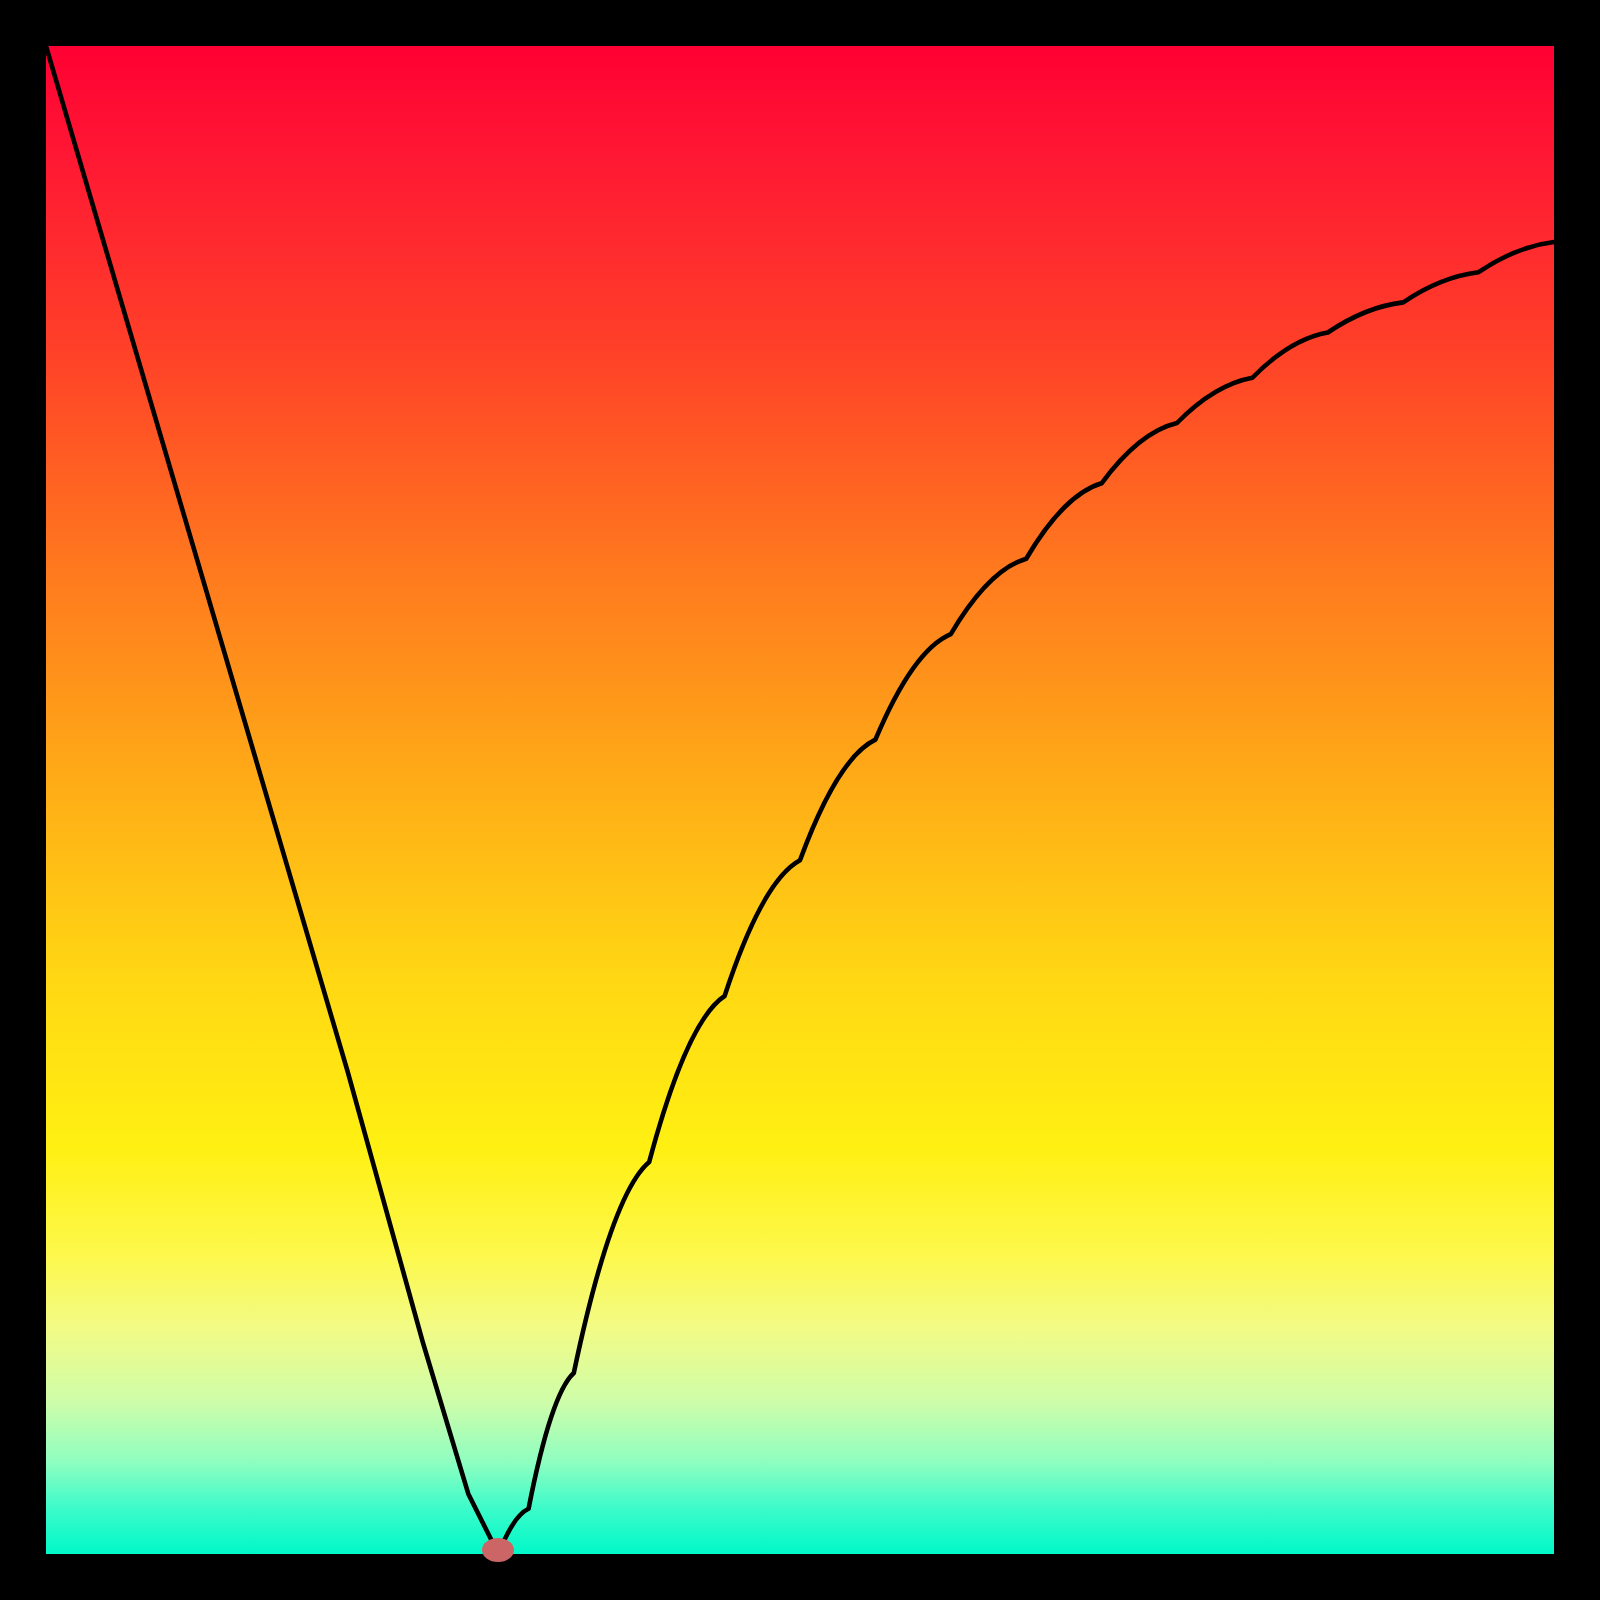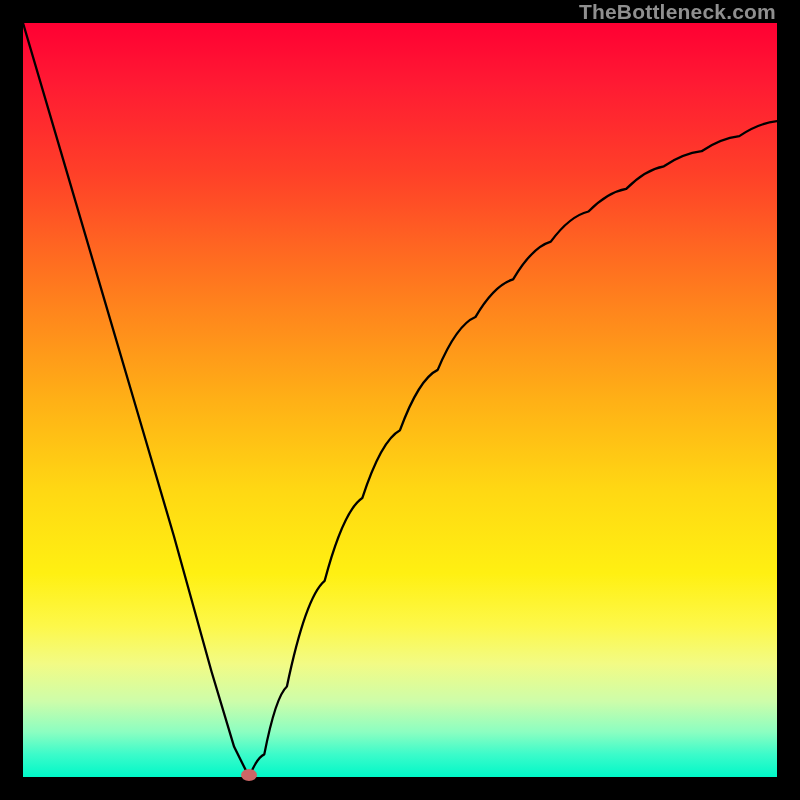--- a/index.html
+++ b/index.html
@@ -68,14 +68,13 @@
 </head>
 <body>
 
 <div class="frame">
   <div class="plot-area">
     <svg class="curve" viewBox="0 0 754 754" preserveAspectRatio="none">
       <path id="curve-path" fill="none" stroke="#000" stroke-width="2.3" stroke-linecap="round" stroke-linejoin="round" d="M 0 0 L 37.7 128.18000000000006 L 75.4 256.35999999999996 L 113.1 384.54 L 150.8 512.72 L 188.5 648.4399999999999 L 211.12000000000003 723.84 L 226.2 754 Q 233.74 734.773 241.28 731.38 Q 252.58999999999997 673.699 263.9 663.52 Q 282.75 573.794 301.6 557.96 Q 320.45000000000005 487.461 339.3 475.02 Q 358.15 417.33899999999994 377 407.15999999999997 Q 395.85 355.888 414.70000000000005 346.84 Q 433.55 301.977 452.4 294.06 Q 471.25 262.015 490.1 256.35999999999996 Q 508.95 224.31500000000005 527.8 218.66000000000008 Q 546.65 193.024 565.5 188.5 Q 584.35 169.273 603.2 165.88 Q 622.05 146.653 640.9 143.26 Q 659.75 130.44200000000006 678.6 128.18000000000006 Q 697.45 115.36200000000002 716.3 113.10000000000002 Q 735.15 100.28199999999998 754 98.01999999999998"></path>
     </svg>
     <div class="dot" id="marker-dot" style="left: 218.2px; top: 746px; background: rgb(204, 102, 102);"></div>
   </div>
-  <div class="watermark">TheBottleneck.com</div>
 </div>
 
 </body></html>

